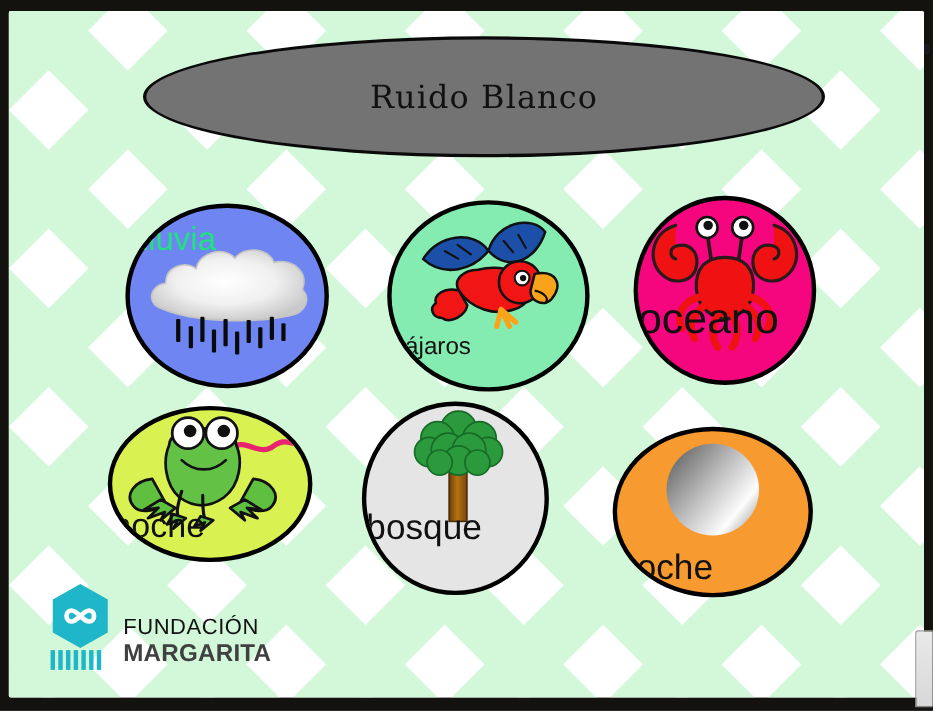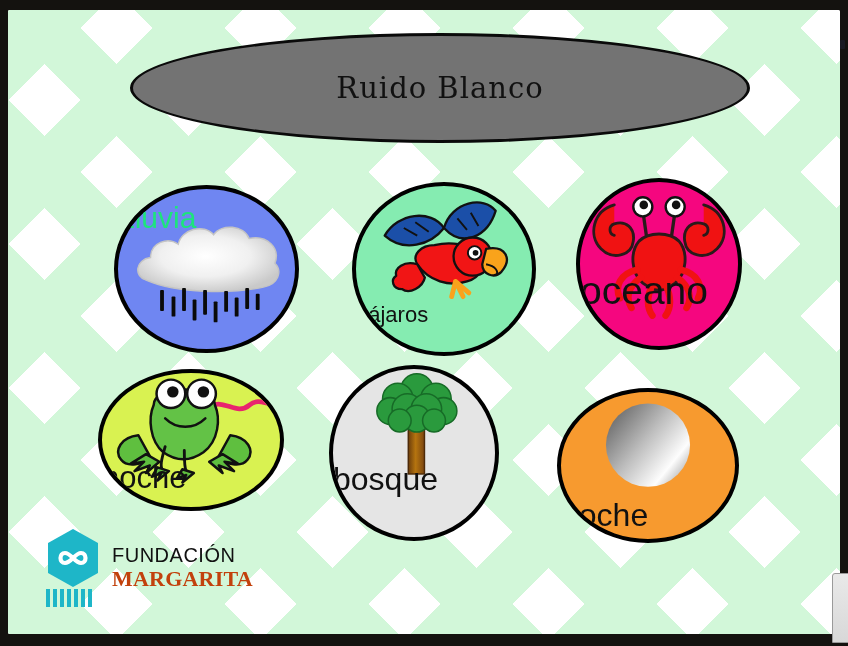--- a/index.html
+++ b/index.html
@@ -117,21 +117,21 @@
   #s-noche   .label { bottom: 8px; font-size: 32px; }
 
   
   #logo {
     position: absolute;
     left: 34px;
     top: 517px;
     width: 240px;
     height: 78px;
     display: flex;
-    align-items: center;
+    align-items: flex-end;
   }
   #logo-mark {
     position: relative;
     width: 62px;
     height: 74px;
     flex: 0 0 auto;
   }
   #logo-hex {
     position: absolute;
     left: 4px; top: 0;
@@ -159,22 +159,21 @@
   #logo-line1 {
     font-size: 20px;
     letter-spacing: 0.5px;
     color: #111;
     font-weight: 300;
   }
   #logo-line2, #logo-line3 {
     font-size: 22px;
     font-weight: 700;
     letter-spacing: 0.2px;
-    color: #c2410c;
-    font-family: Liberation Serif, serif;
+    color: #404040;
   }
   #logo-line2 { margin-top: 3px; }
   #logo-line3 { margin-top: 2px; }
 
   
   #edge-marker {
     position: absolute;
     left: 840px;
     top: 40px;
     width: 5px;

